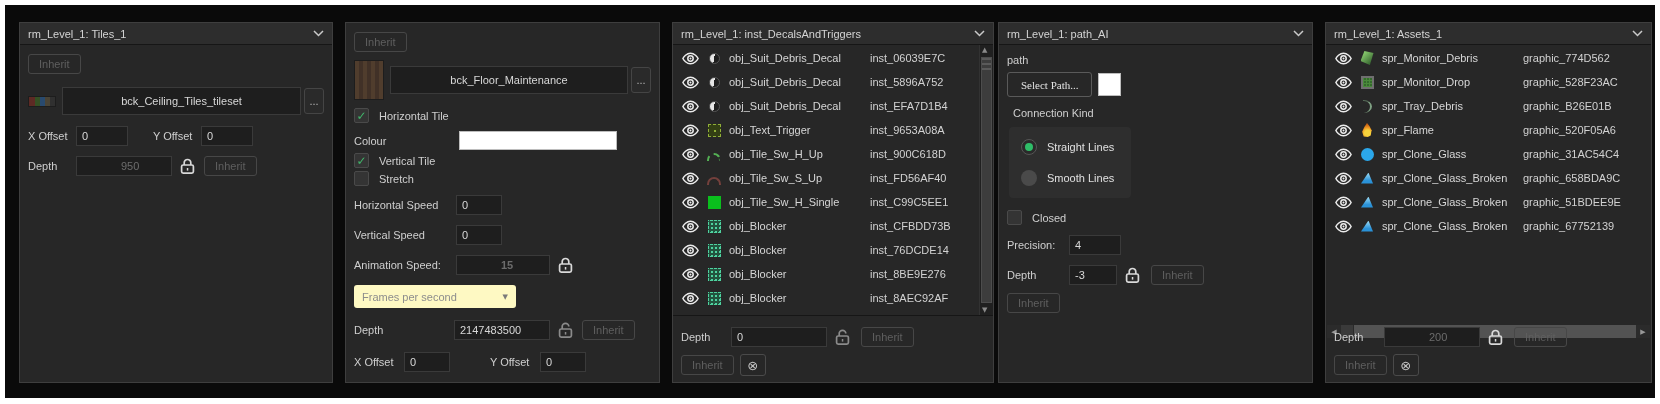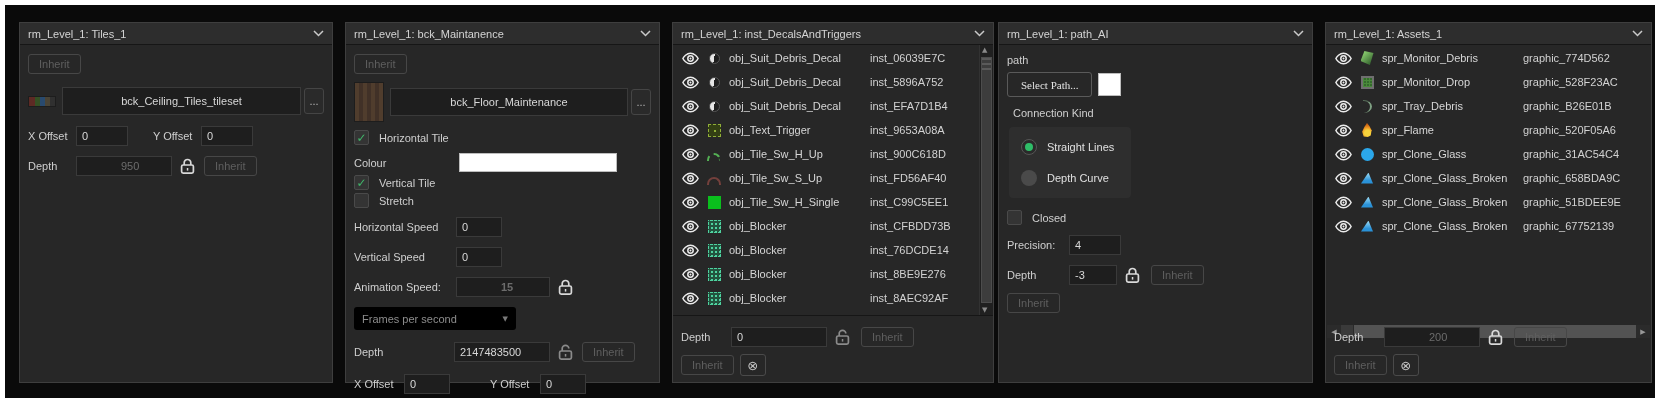--- a/index.html
+++ b/index.html
@@ -28,21 +28,21 @@
   .browse{width:20px;height:26px;background:#2a2a2a;border:1px solid #454545;border-radius:3px;color:#b5b5b5;
           font-size:11px;display:flex;align-items:center;justify-content:center;margin-left:3px;box-sizing:border-box;}
   .chk{width:15px;height:15px;background:#343434;border:1px solid #4a4a4a;border-radius:2px;flex:0 0 15px;
        display:inline-flex;align-items:center;justify-content:center;box-sizing:border-box;}
   .chk.on::after{content:"\2713";color:#41b86b;font-size:12px;font-weight:bold;line-height:1;
        font-family:"DejaVu Sans",sans-serif;}
   .radio{width:16px;height:16px;border-radius:50%;background:#4a4a4a;position:relative;flex:0 0 16px;box-sizing:border-box;}
   .radio.on{background:#2a2a2a;border:1px solid #565656;}
   .radio.on::after{content:"";position:absolute;inset:3px;border-radius:50%;background:#2fbd68;}
   .swatch{background:#ffffff;border:1px solid #bdbdbd;box-sizing:border-box;}
-  .dd{width:162px;height:23px;background:#000000;border-radius:3px;color:#8d8d8d;font-size:11px;
+  .dd{width:162px;height:23px;background:#fef9c3;border-radius:3px;color:#8d8d8d;font-size:11px;
       display:flex;align-items:center;padding:0 8px;box-sizing:border-box;justify-content:space-between;}
   .dd::after{content:"\25BC";font-size:7px;color:#7a7a7a;font-family:"DejaVu Sans",sans-serif;}
   .lrow{height:24px;display:flex;align-items:center;padding-left:9px;font-size:11px;color:#d6d6d6;}
   .icoslot{width:16px;display:flex;justify-content:center;margin-left:7px;flex:0 0 16px;}
   .nm{width:141px;margin-left:7px;white-space:nowrap;overflow:hidden;}
   .iid{white-space:nowrap;color:#d2d2d2;}
   .ilist{position:relative;height:269px;border-bottom:1px solid #161616;overflow:hidden;padding-top:1px;}
   .vscroll{position:absolute;top:0;right:0;width:13px;height:100%;background:#202020;border-left:1px solid #323232;}
   .vscroll::before{content:"\25B2";position:absolute;top:1px;left:2px;font-size:7px;color:#8a8a8a;font-family:"DejaVu Sans",sans-serif;}
   .vscroll::after{content:"\25BC";position:absolute;bottom:1px;left:2px;font-size:7px;color:#8a8a8a;font-family:"DejaVu Sans",sans-serif;}
@@ -124,26 +124,20 @@
             <path d="M4.2 7V4.8a3.3 3.3 0 0 1 6.6 0V7" fill="none" stroke="#d9d9d9" stroke-width="1.7"></path>
             <rect x="1.6" y="7" width="11.8" height="8.2" rx="1.6" fill="none" stroke="#d9d9d9" stroke-width="1.7"></rect>
             <rect x="6.8" y="10" width="1.5" height="2.6" fill="#d9d9d9"></rect>
           </svg>
         <button class="btn" style="margin-left:9px">Inherit</button>
       </div>
     </div>
   </div>
 
   <div class="panel p2">
-    <div class="phead">
-      <span>rm_Level_1: bck_Maintanence</span>
-      <svg width="11" height="7" viewBox="0 0 11 7">
-          <path d="M1 1l4.5 4.5L10 1" fill="none" stroke="#c9c9c9" stroke-width="1.5"></path>
-        </svg>
-    </div>
     <div class="pbody">
       <button class="btn mt4">Inherit</button>
       <div class="frow mt8">
         <span class="thumb2"></span>
         <div class="field">bck_Floor_Maintenance</div>
         <div class="browse">...</div>
       </div>
       <div class="frow mt8">
         <span class="chk on"></span>
         <span class="lbl" style="margin-left:10px">Horizontal Tile</span>
@@ -378,21 +372,21 @@
         <span class="swatch" style="width:23px;height:23px;margin-left:6px"></span>
       </div>
       <div class="lbl mt10" style="margin-left:6px">Connection Kind</div>
       <div class="gbox mt8" style="margin-left:2px">
         <div class="frow">
           <span class="radio on"></span>
           <span class="lbl" style="margin-left:10px;color:#e0e0e0">Straight Lines</span>
         </div>
         <div class="frow" style="margin-top:15px">
           <span class="radio"></span>
-          <span class="lbl" style="margin-left:10px;color:#e0e0e0">Depth Curve</span>
+          <span class="lbl" style="margin-left:10px;color:#e0e0e0">Smooth Lines</span>
         </div>
       </div>
       <div class="frow mt12">
         <span class="chk"></span>
         <span class="lbl" style="margin-left:10px">Closed</span>
       </div>
       <div class="frow mt10">
         <span class="lbl" style="width:62px">Precision:</span>
         <input class="input" style="width: 52px;" value="4">
       </div>

